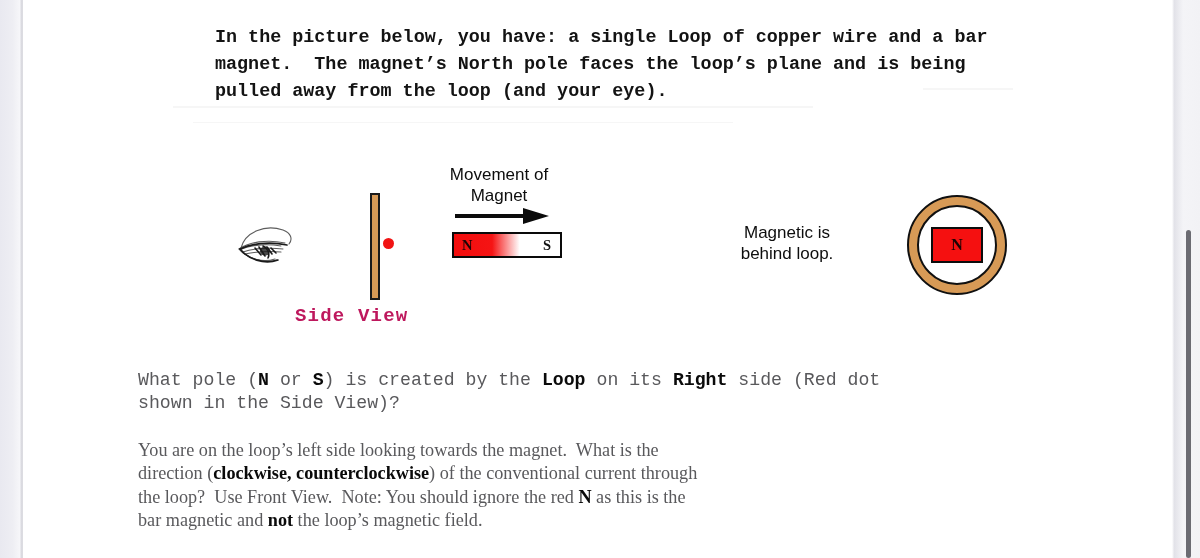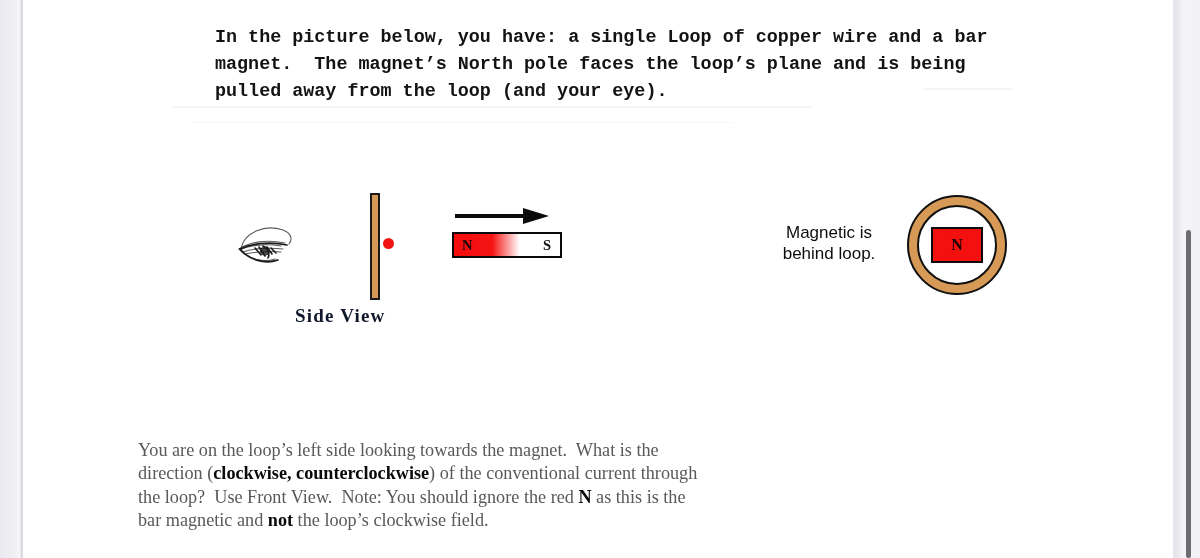--- a/index.html
+++ b/index.html
@@ -153,33 +153,33 @@
     position: absolute;
     right: 9px;
     font-family: "Liberation Serif", serif;
     font-size: 14.5px;
     font-weight: bold;
     color: #111111;
   }
 
   .caption {
     position: absolute;
-    font-family: Liberation Serif, serif;
+    font-family: Liberation Mono, monospace;
     font-weight: bold;
     font-size: 19px;
-    color: #0f172a;
+    color: #be185d;
     letter-spacing: 1.2px;
   }
   .caption-side  { left: 272px; top: 155px; }
   .caption-front { left: 778px; top: 155px; }
 
   
   .behind-note {
     position: absolute;
-    left: 742px;
+    left: 700px;
     top: 72px;
     width: 128px;
     text-align: center;
     font-family: "Liberation Sans", sans-serif;
     font-size: 17px;
     line-height: 21px;
     color: #0d0d0d;
   }
 
   
@@ -288,20 +288,22 @@
             <path d="M32 25 L37 32"></path>
             <path d="M36 26 L41 31"></path>
           </g>
           <ellipse cx="30" cy="29" rx="5" ry="4.5" fill="#1a1a1a" opacity="0.8"></ellipse>
         </svg>
       </span>
 
       <div class="loop-edge"></div>
       <div class="red-dot"></div>
 
+      <div class="move-label">Movement
+of Magnet</div>
 
       <span class="move-arrow">
         <svg viewBox="0 0 96 20" width="96" height="20">
           <line x1="2" y1="10" x2="74" y2="10" stroke="#0b0b0b" stroke-width="4"></line>
           <polygon points="70,2 96,10 70,18" fill="#0b0b0b"></polygon>
         </svg>
       </span>
 
       <div class="magnet">
         <span class="pole-n">N</span>
@@ -315,24 +317,26 @@
 
       <div class="ring-wrap">
         <div class="ring-outer"></div>
         <div class="ring-inner"></div>
         <div class="ring-magnet">N</div>
       </div>
 
 
     </div>
 
+    <div class="question q1"><span>What pole (</span><b>N</b><span> or </span><b>S</b><span>) is created by the </span><b>Loop</b><span> on its </span><b>Right</b><span> side (Red dot
+shown in the Side View)?</span></div>
     <div class="question q2"><span>You are on the loop’s left side looking towards the magnet.  What is the
 direction (</span><b>clockwise, counterclockwise</b><span>) of the conventional current through
 the loop?  Use Front View.  Note: You should ignore the red </span><b>N</b><span> as this is the
-bar magnetic and </span><b>not</b><span> the loop’s clockwise field.</span></div>
+bar magnetic and </span><b>not</b><span> the loop’s magnetic field.</span></div>
 
   </div>
 
   <div class="gutter-right"></div>
   <div class="scrollbar-track">
     <div class="scrollbar-thumb"></div>
   </div>
 </div>
 
 </body></html>

